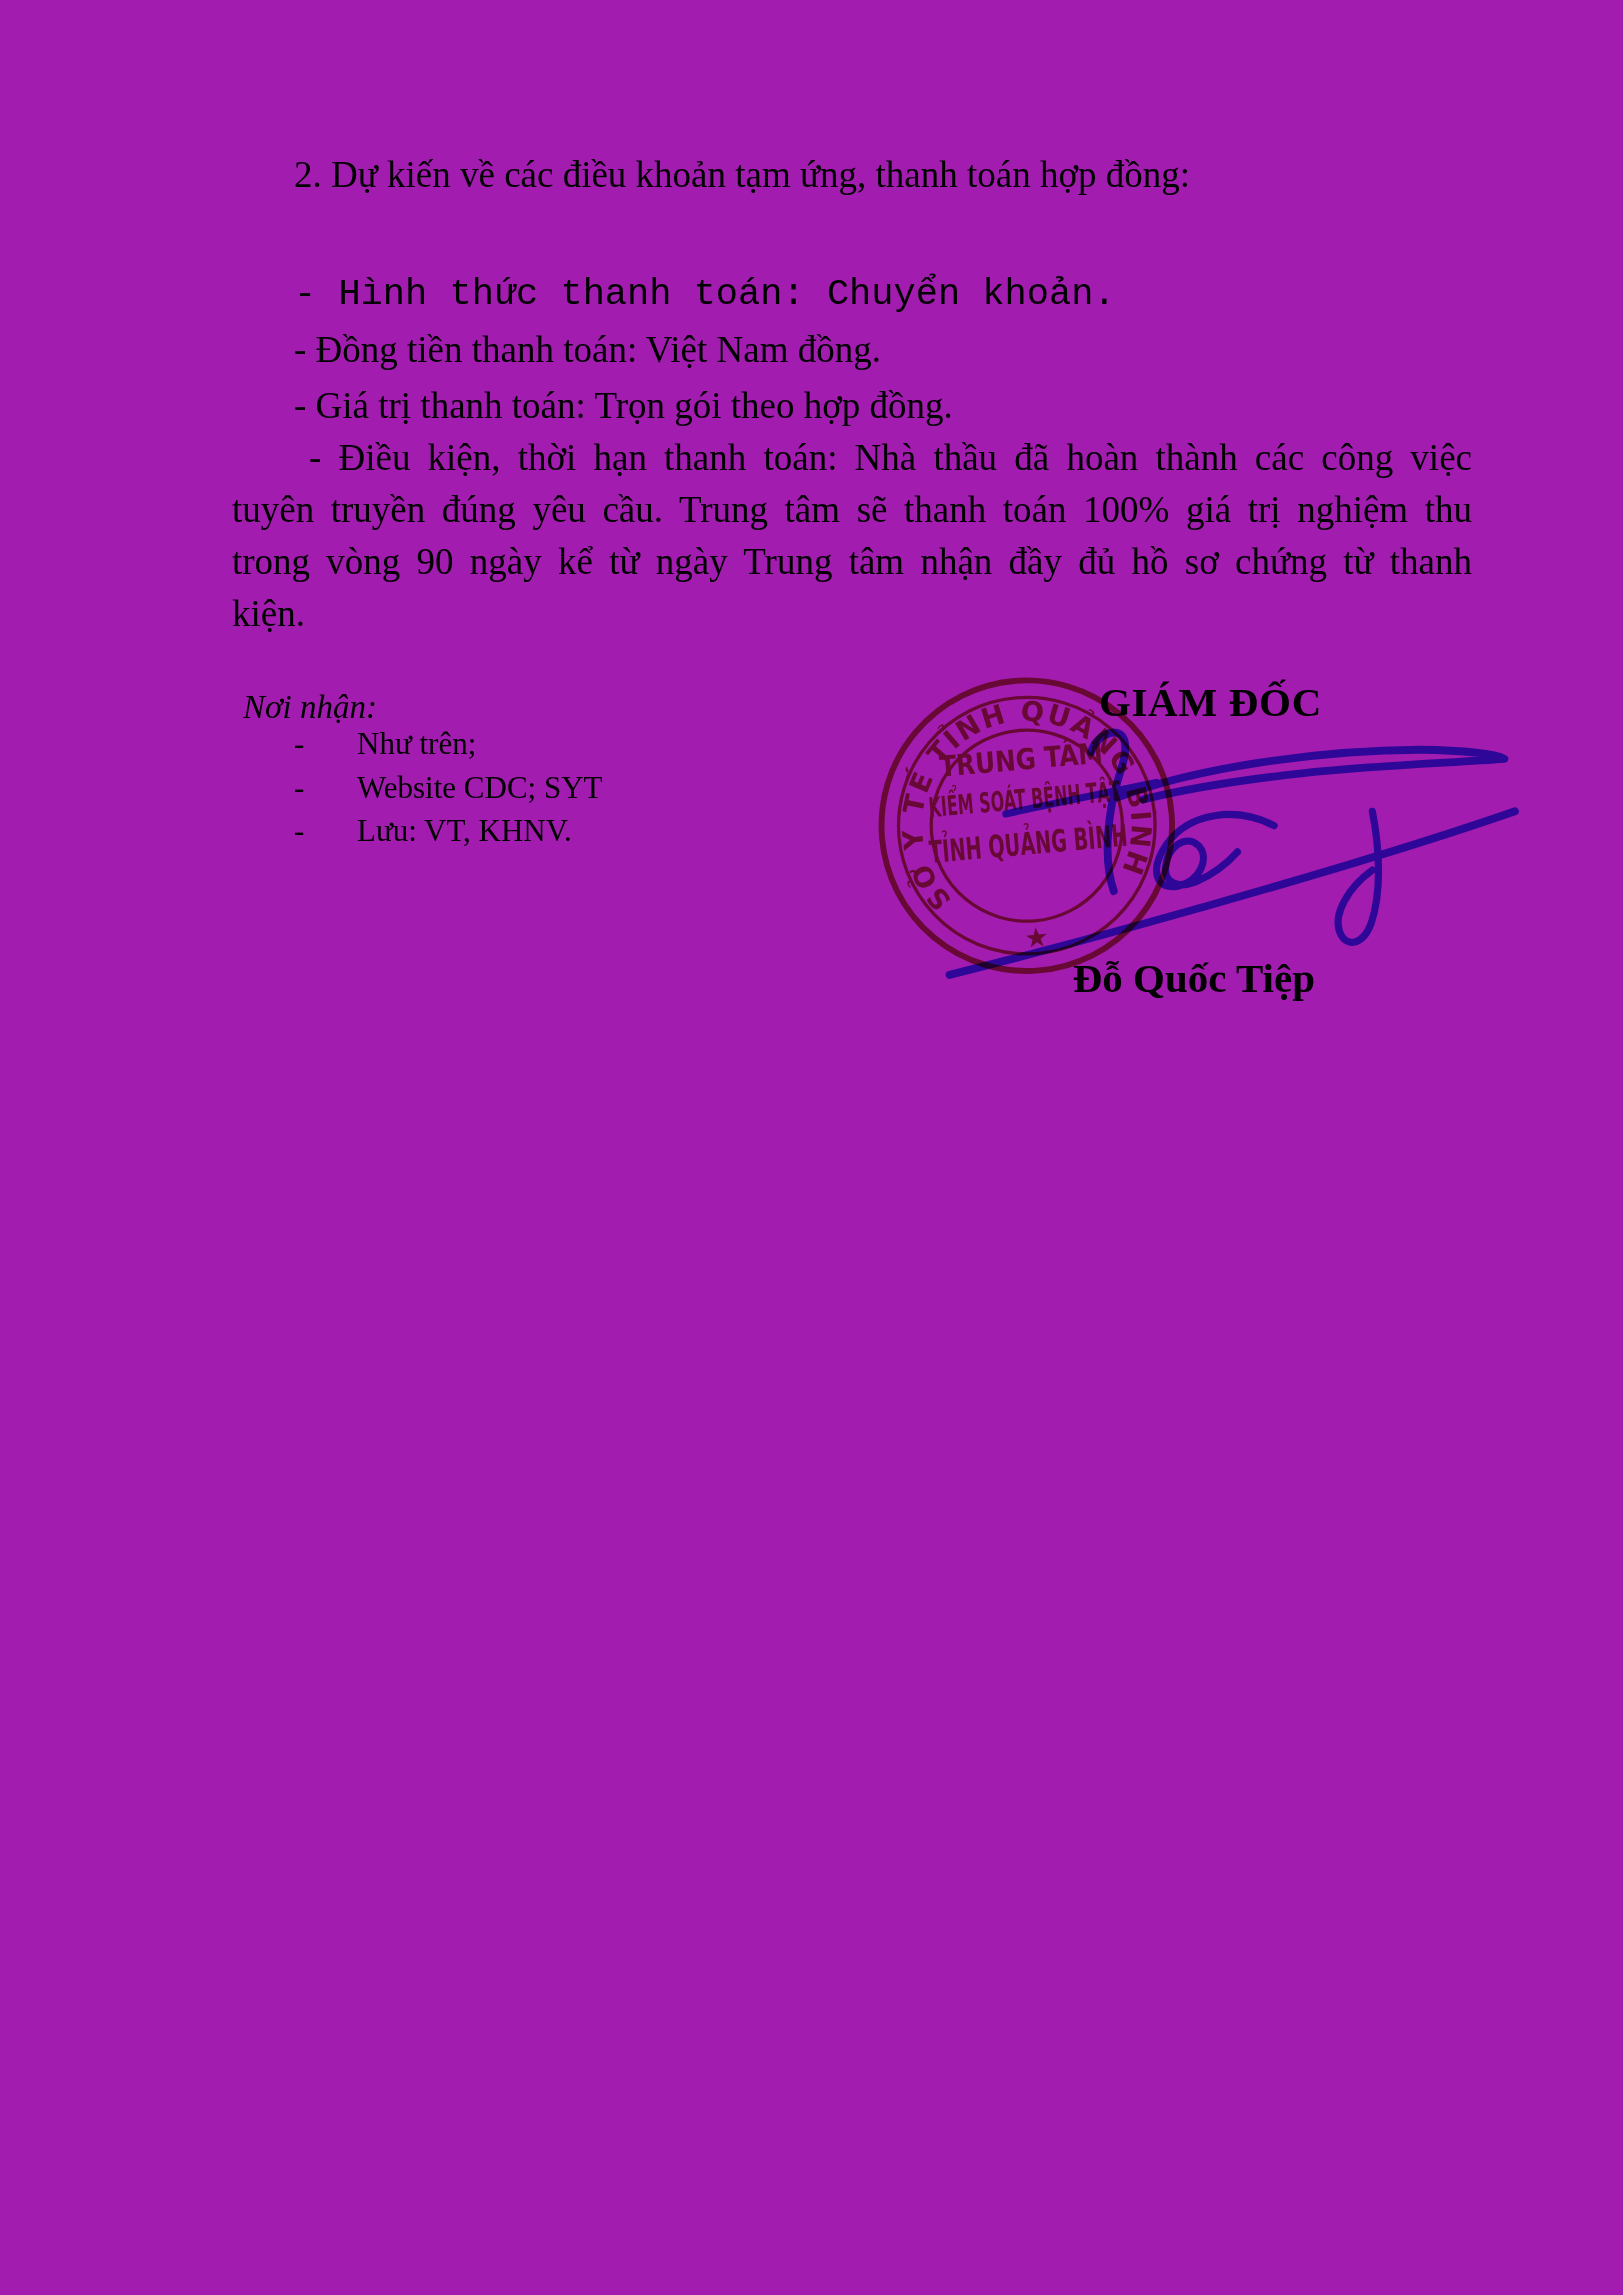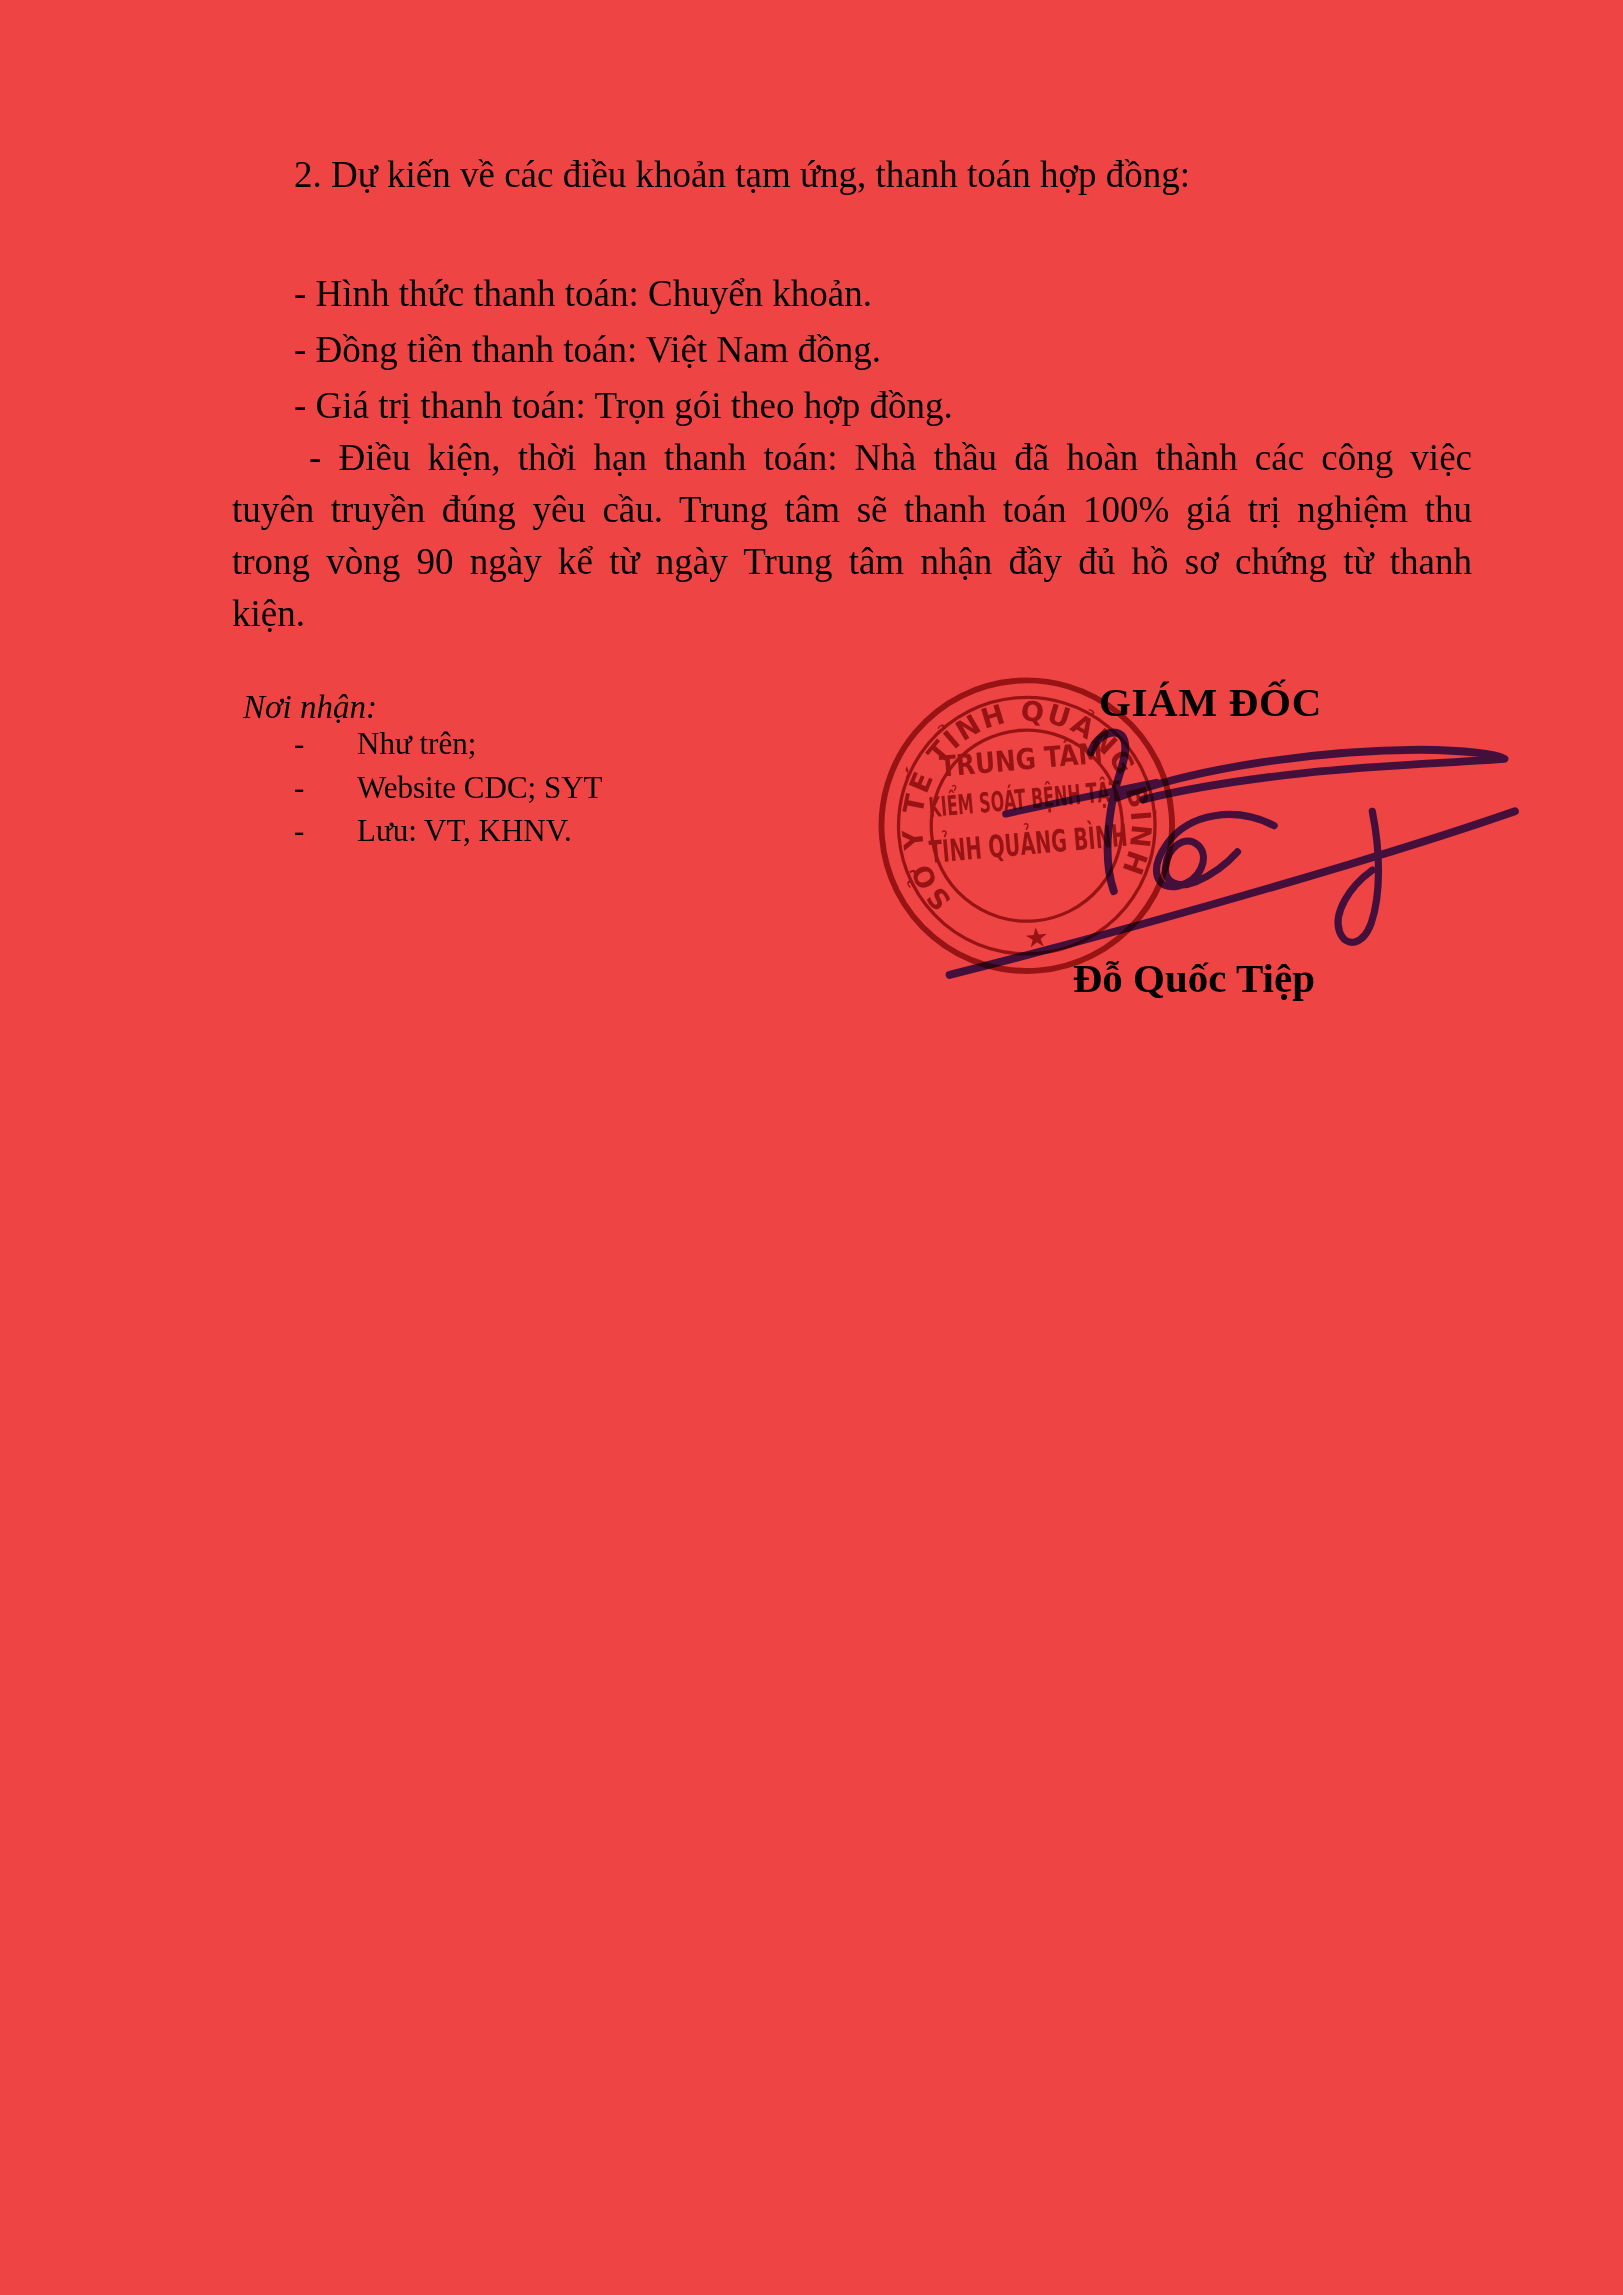--- a/index.html
+++ b/index.html
@@ -1,28 +1,28 @@
 <!DOCTYPE html>
 <html style="font-size:10.5px"><head>
 <meta charset="utf-8">
 <style>
   html,body{margin:0;padding:0;background:#e8e8e8;}
   .page{
     position:relative;
     width:1623px;height:2295px;
-    background:#ef4444;
+    background:#a21caf;
     font-family:"Liberation Serif","DejaVu Serif",serif;
     color:#000;
     overflow:hidden;
   }
   .abs{position:absolute;}
   .heading{left:294px;top:154px;font-size:37px;line-height:1.15;white-space:nowrap;}
   .bullet{left:294px;font-size:37px;line-height:1.15;white-space:nowrap;}
   .bullet.b0{top:218px;}
-  .bullet.b1{top:273px;}
+  .bullet.b1{top:273px;font-family:Liberation Mono, monospace;}
   .bullet.b2{top:329px;}
   .bullet.b3{top:385px;}
   .para{left:232px;top:432px;width:1240px;font-size:37px;line-height:52px;}
   .para .pline{text-align:justify;text-align-last:justify;}
   .para .pline.indent{padding-left:77px;}
   .para .pline.last{text-align-last:left;}
   .noinhan{left:243px;top:689px;font-size:33px;font-weight:normal;font-style:italic;white-space:nowrap;}
   .recip{font-size:31px;line-height:1.1;white-space:nowrap;}
   .recip .dash{position:absolute;left:294px;}
   .recip .txt{position:absolute;left:345px;margin-left:12px;}

